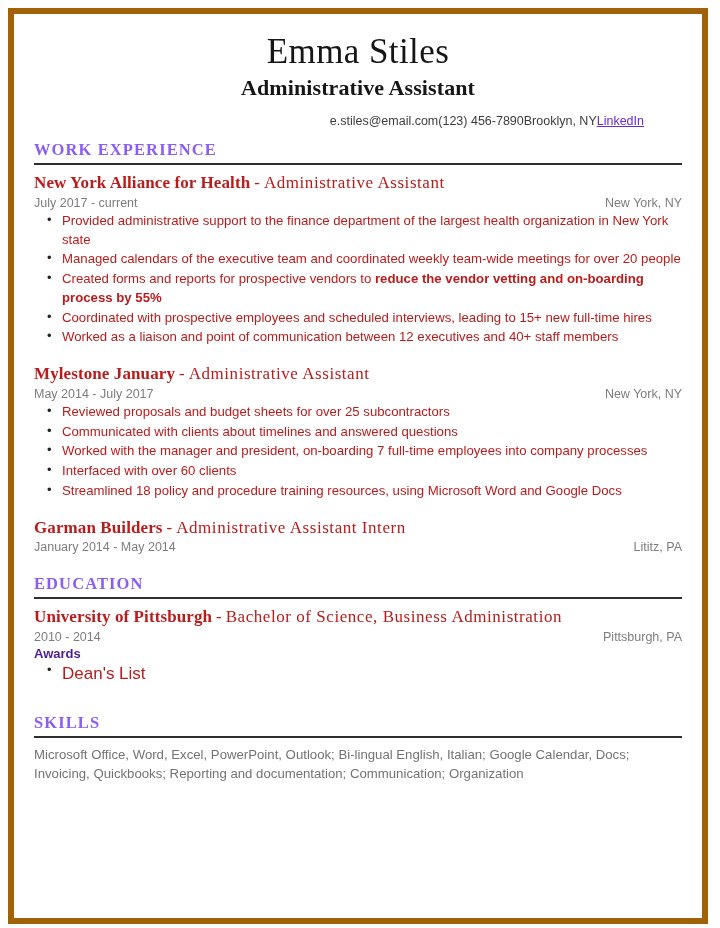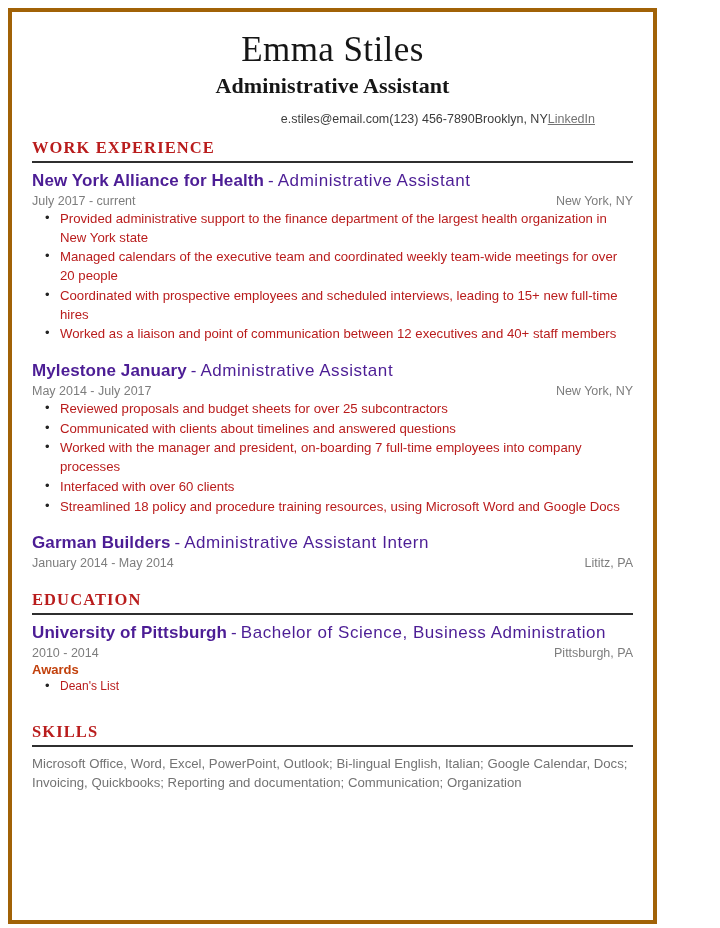--- a/index.html
+++ b/index.html
@@ -11,24 +11,24 @@
     width: 720px;
     height: 928px;
     font-family: "Liberation Sans", sans-serif;
     overflow: hidden;
   }
 
   .page {
     position: absolute;
     left: 8px;
     top: 8px;
-    width: 649px;
+    width: 700px;
     height: 916px;
     background: #ffffff;
-    border: 4px solid #a16207;
+    border: 6px solid #a16207;
     box-sizing: border-box;
     overflow: hidden;
   }
 
   .inner {
     padding: 18px 20px 0 20px;
   }
 
   
   .name {
@@ -53,48 +53,48 @@
   .contact-row {
     display: flex;
     justify-content: flex-end;
     align-items: baseline;
     margin: 13px 38px 0 38px;
     font-size: 12.5px;
     color: #3c3c3c;
   }
   .contact-row .c-item { white-space: nowrap; }
   .contact-row .c-link {
-    color: #737373;
+    color: #6d28d9;
     text-decoration: underline;
     cursor: pointer;
   }
 
   
   .section { margin-top: 12px; }
   .sec-head {
     font-family: "Liberation Serif", serif;
     font-size: 16.5px;
     font-weight: bold;
     letter-spacing: 1.1px;
-    color: #b91c1c;
+    color: #8b5cf6;
     padding-bottom: 2px;
   }
   .sec-rule {
     height: 2px;
     background: #2f2f2f;
     margin-top: 1px;
     margin-bottom: 7px;
   }
 
   
   .entry { margin-bottom: 3px; }
   .entry-title {
-    font-family: Liberation Sans, sans-serif;
+    font-family: Liberation Serif, serif;
     font-size: 17px;
-    color: #4c1d95;
+    color: #b91c1c;
     line-height: 1.28;
     white-space: nowrap;
   }
   .entry-title .org { font-weight: bold; letter-spacing: 0.1px; }
   .entry-title .dash { font-weight: normal; padding: 0 4px; }
   .entry-title .role { font-weight: normal; letter-spacing: 0.55px; }
 
   .entry-meta {
     display: flex;
     justify-content: space-between;
@@ -124,25 +124,25 @@
     left: 5px;
     top: -1px;
     font-size: 13px;
     color: #232323;
   }
   ul.bullets li b { font-weight: bold; }
 
   .sub-head {
     font-size: 13px;
     font-weight: bold;
-    color: #c2410c;
+    color: #4c1d95;
     margin-top: 1px;
     margin-bottom: 1px;
   }
-  ul.bullets.small li { font-size: 12px; line-height: 1.4; }
+  ul.bullets.small li { font-size: 17px; line-height: 1.4; }
 
   .skills-text {
     font-size: 13.2px;
     line-height: 1.48;
     color: #737373;
     max-width: 655px;
   }
   .gap-lg { height: 13px; }
 </style>
 </head>
@@ -170,20 +170,21 @@
         <div class="entry-title">
           <span class="org">New York Alliance for Health</span><span class="dash">-</span><span class="role">Administrative Assistant</span>
         </div>
         <div class="entry-meta">
           <span>July 2017 - current</span>
           <span>New York, NY</span>
         </div>
         <ul class="bullets">
           <li><span>Provided administrative support to the finance department of the largest health organization in New York state</span><b></b></li>
           <li><span>Managed calendars of the executive team and coordinated weekly team-wide meetings for over 20 people</span><b></b></li>
+          <li><span>Created forms and reports for prospective vendors to </span><b>reduce the vendor vetting and on-boarding process by 55%</b></li>
           <li><span>Coordinated with prospective employees and scheduled interviews, leading to 15+ new full-time hires</span><b></b></li>
           <li><span>Worked as a liaison and point of communication between 12 executives and 40+ staff members</span><b></b></li>
         </ul>
       </div>
 
       <div class="gap-lg"></div>
 
       <div class="entry">
         <div class="entry-title">
           <span class="org">Mylestone January</span><span class="dash">-</span><span class="role">Administrative Assistant</span>

